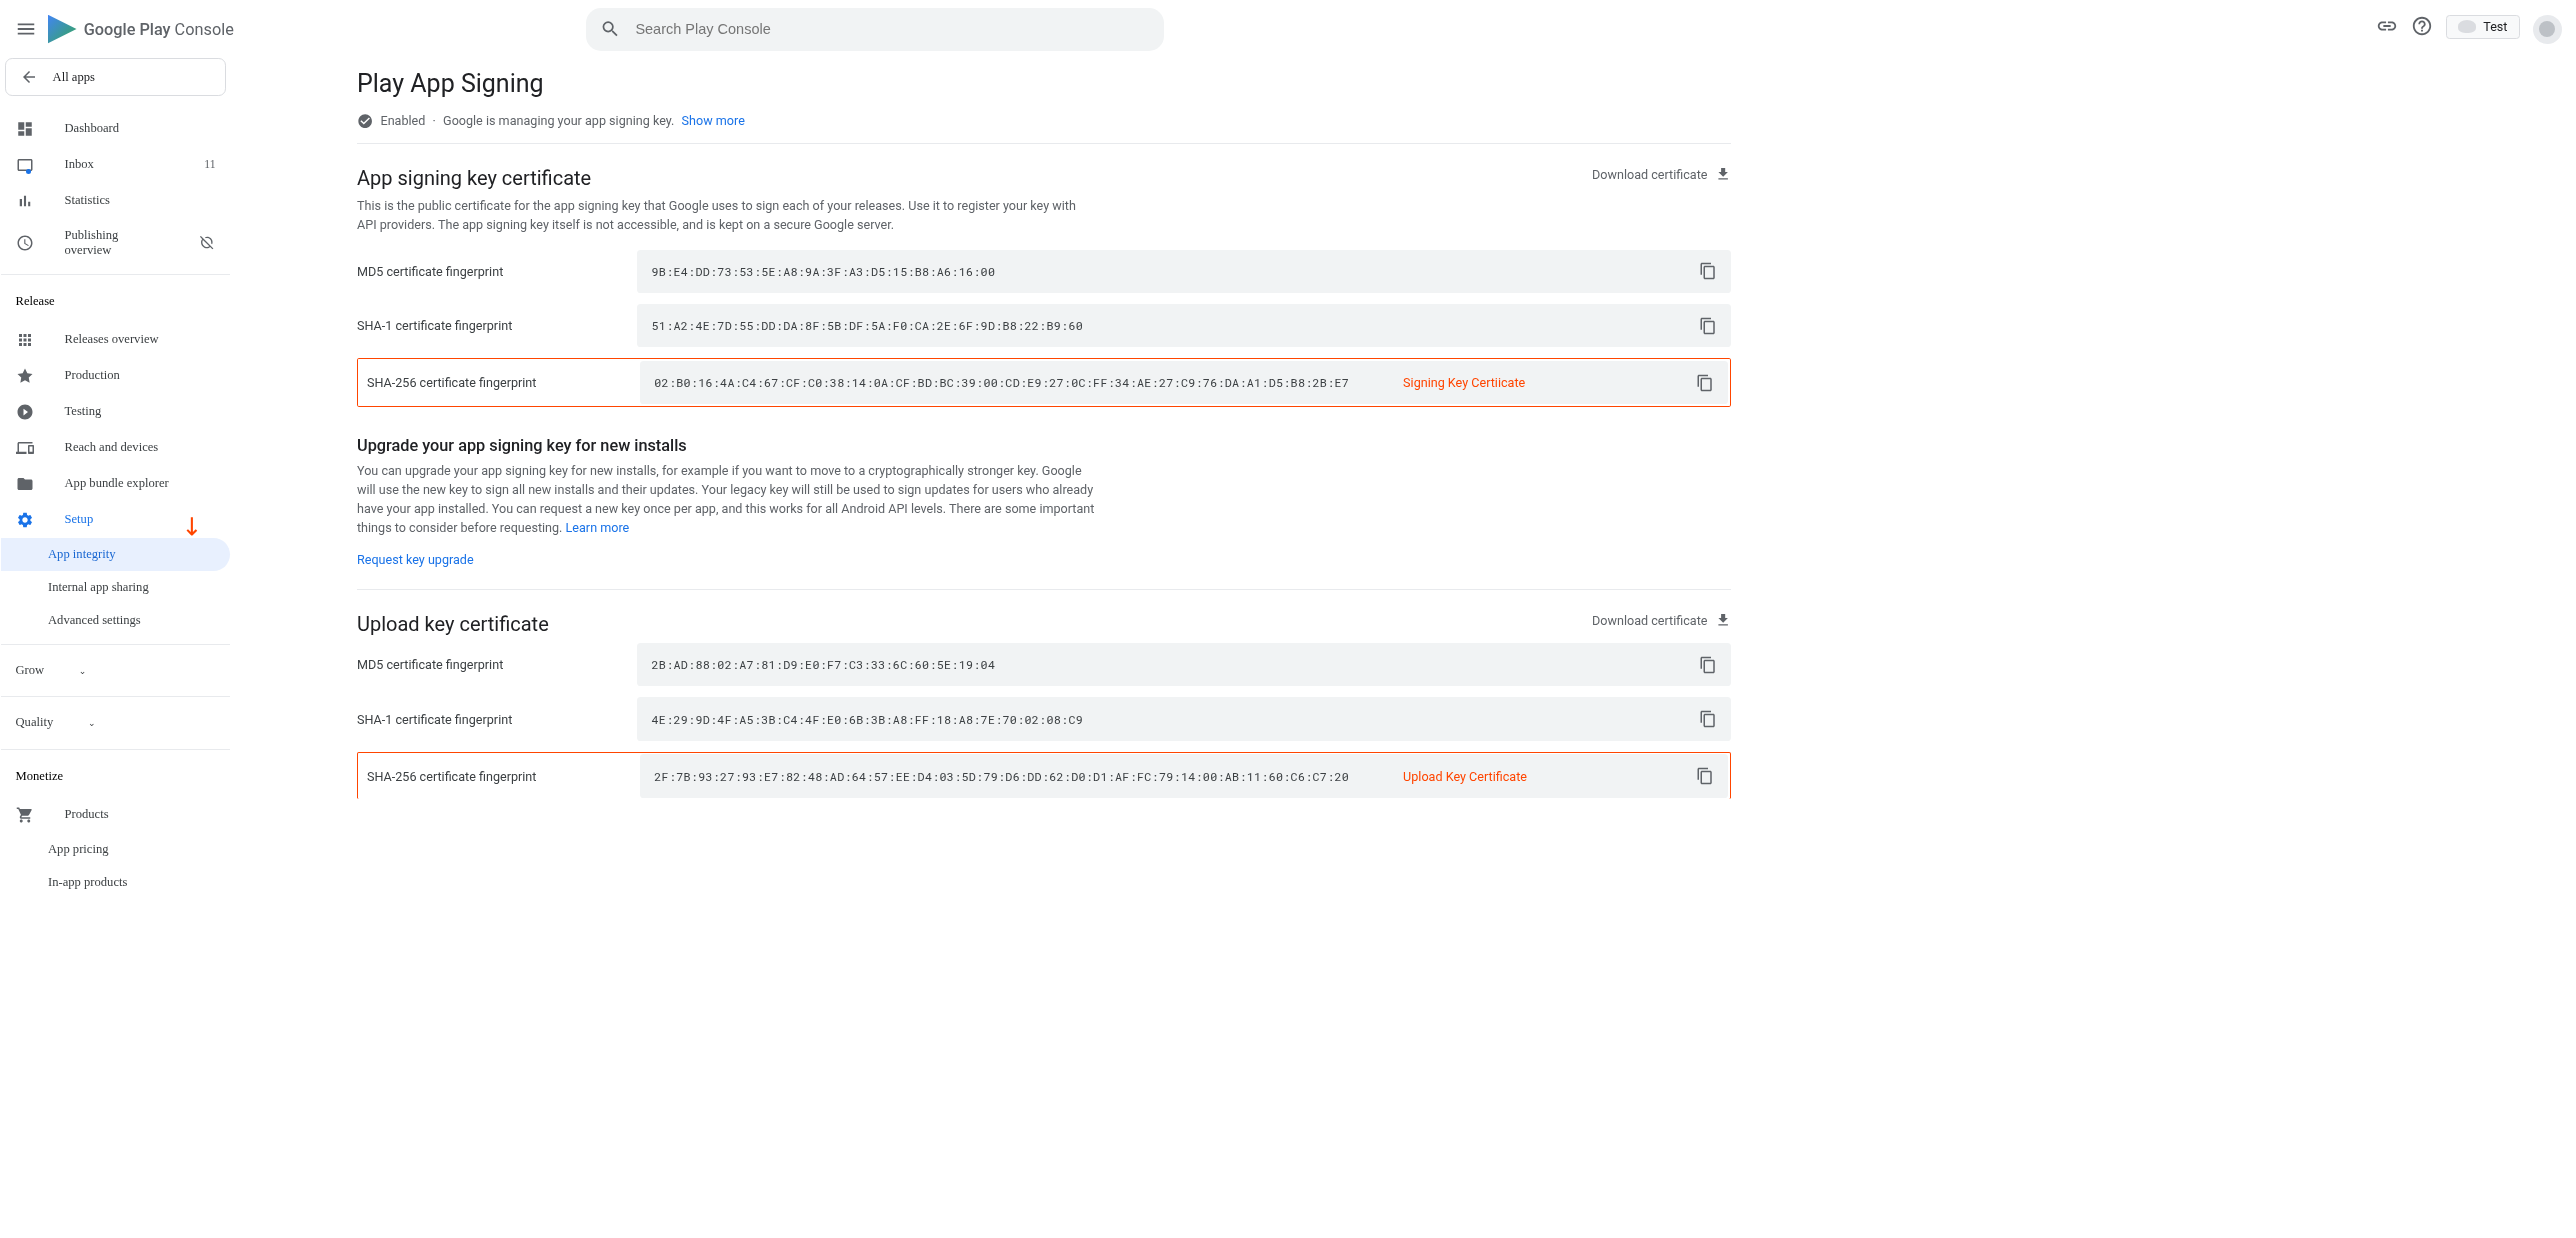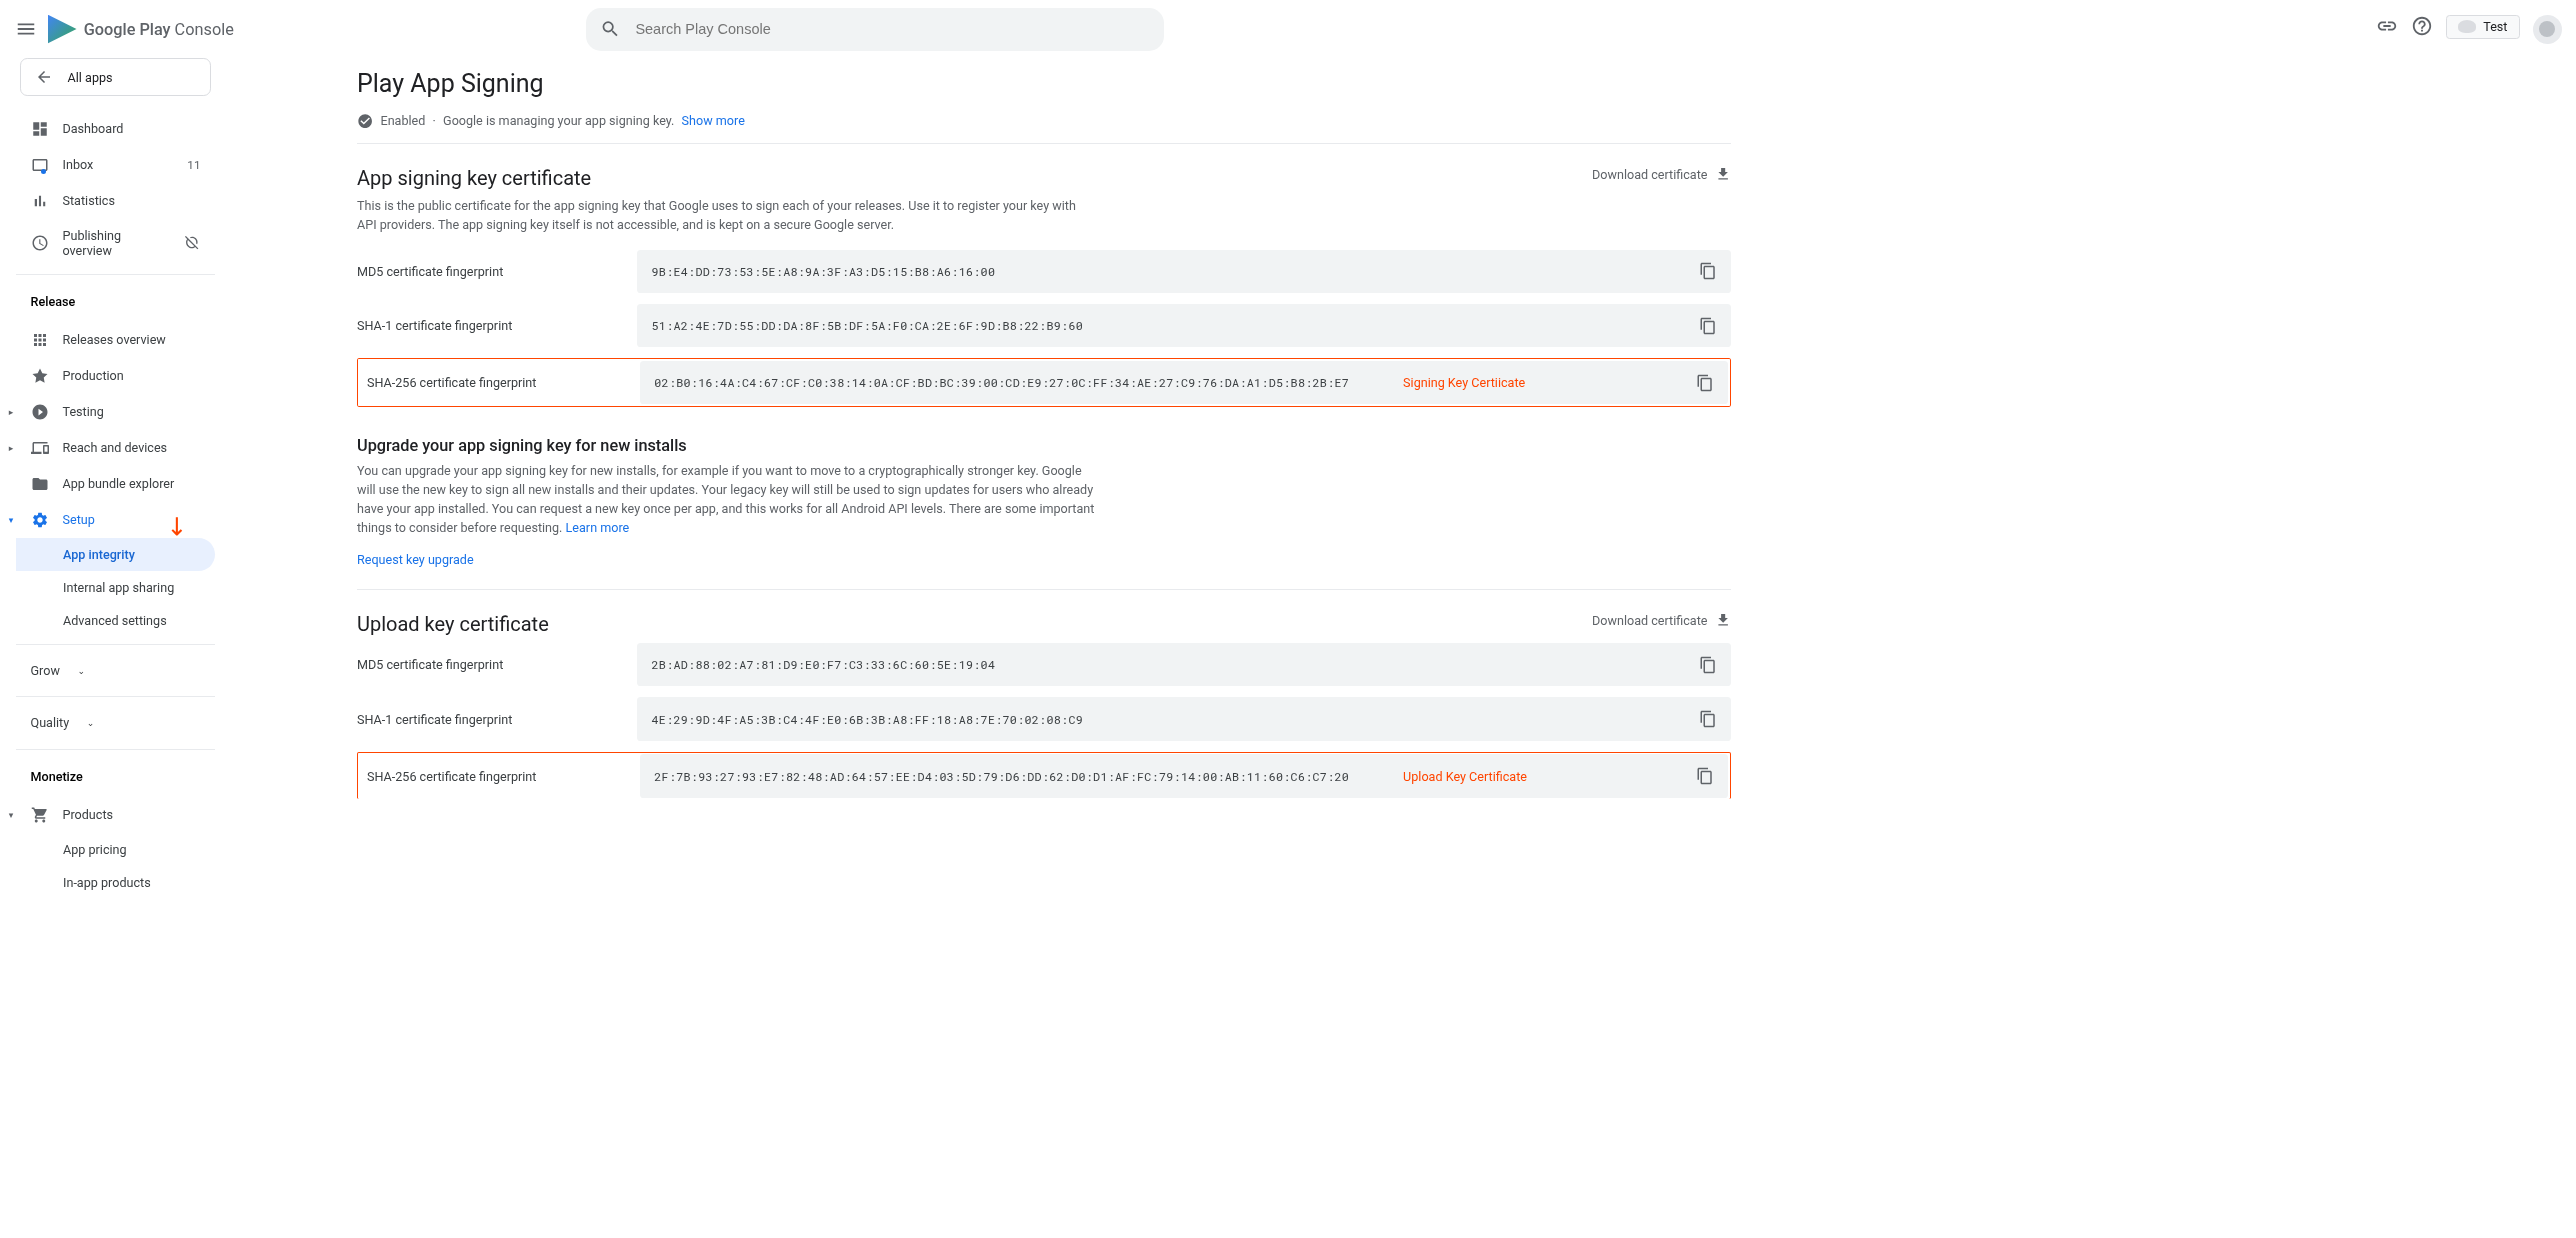--- a/index.html
+++ b/index.html
@@ -17,23 +17,23 @@
 .search-bar input { border: none; background: transparent; outline: none; font-size: 14.5px; width: 100%; color: #5f6368; }
 .header-right { margin-left: auto; display: flex; align-items: flex-start; gap: 13px; }
 .header-icon { width: 22px; height: 22px; color: #5f6368; cursor: pointer; }
 .test-chip { display: flex; align-items: center; gap: 7.2px; padding: 3.6px 11px; border: 0.9px solid #dadce0; border-radius: 3.6px; background: #f8f9fa; }
 .test-chip .cloud { width: 18px; height: 12.6px; background: #dadce0; border-radius: 50% 50% 40% 40%; }
 .avatar { width: 29px; height: 29px; border-radius: 50%; background: #e8eaed; display: flex; align-items: center; justify-content: center; }
 .avatar-inner { width: 16.3px; height: 16.3px; border-radius: 50%; background: #bdc1c6; }
 
 
 .layout { display: flex; }
-.sidebar { width: 231px; padding: 0 16px; border-right: 0; }
+.sidebar { width: 231px; padding: 0 1px; border-right: 0; font-family: Liberation Serif, serif; }
 .all-apps { display: flex; align-items: center; gap: 14.5px; padding: 9px 14.5px; border: 0.9px solid #dadce0; border-radius: 7.2px; margin: 0 3.6px 14.5px 3.6px; cursor: pointer; }
-.sidebar-item { display: flex; align-items: center; gap: 14px; padding: 9px 14.5px; border-radius: 0 18px 18px 0; cursor: pointer; color: #3c4043; position: relative; }
+.sidebar-item { display: flex; align-items: center; gap: 31px; padding: 9px 14.5px; border-radius: 0 18px 18px 0; cursor: pointer; color: #3c4043; position: relative; }
 .sidebar-item.selected { background: #e8f0fe; color: #1967d2; font-weight: 500; }
 .sidebar-item .icon-slot { width: 18px; height: 18px; display: flex; align-items: center; justify-content: center; color: #5f6368; }
 .sidebar-item.blue .icon-slot { color: #1a73e8; }
 .sidebar-item .badge { margin-left: auto; color: #5f6368; font-size: 11.7px; }
 .sidebar-item .right-icon { margin-left: auto; color: #5f6368; }
 .sidebar-section { padding: 12.6px 14.5px; font-weight: 500; color: #000000; }
 .sidebar-divider { height: 0.9px; background: #e8eaed; margin: 7.2px 0; }
 .sidebar-sub { padding-left: 47px !important; }
 .expander-arrow { position: absolute; left: -7.2px; width: 9px; color: #5f6368; font-size: 9px; }
 .dot-indicator { width: 5.4px; height: 5.4px; background: #1a73e8; border-radius: 50%; position: absolute; }

